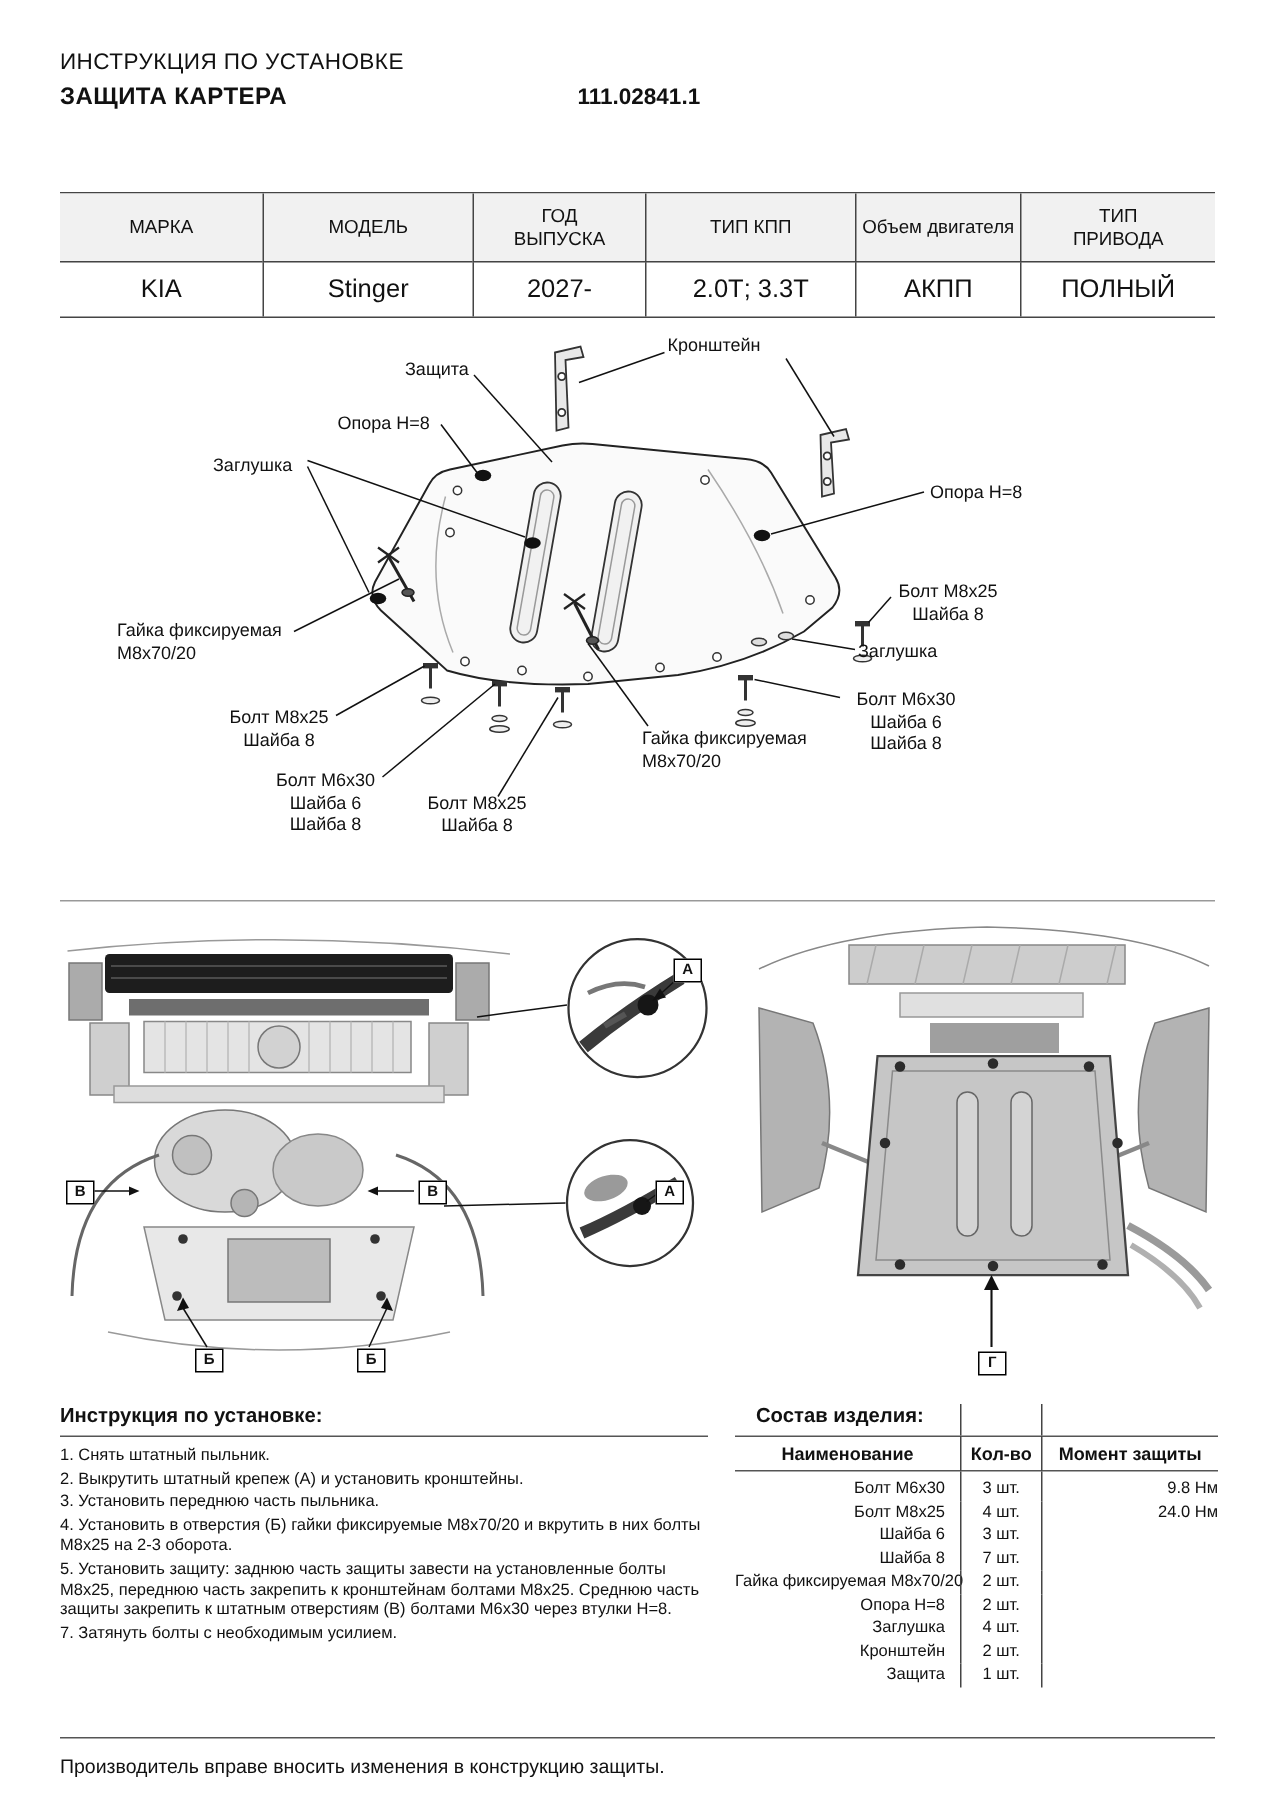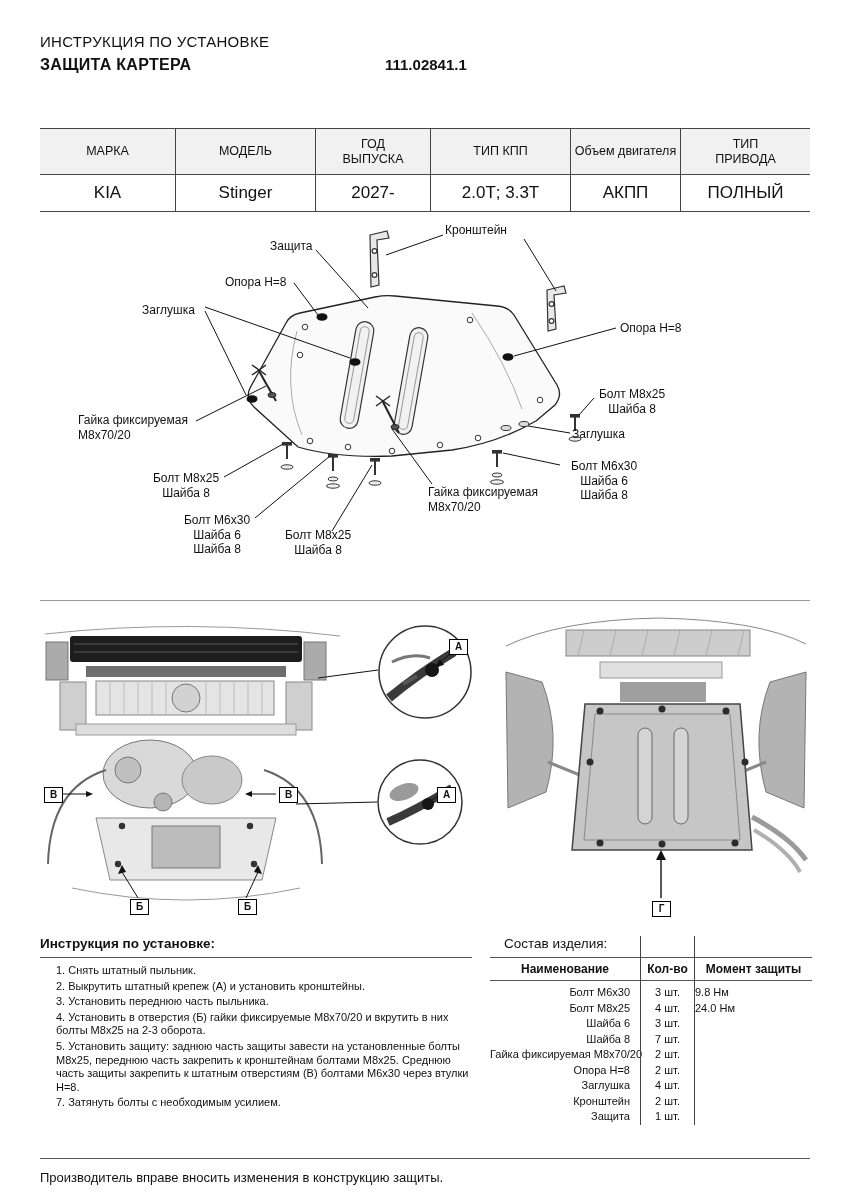--- a/index.html
+++ b/index.html
@@ -33,32 +33,32 @@
   .figures{position:absolute;left:0;top:612px;width:849px;height:320px;}
   .figures svg{position:absolute;left:0;top:0;}
   .marker{position:absolute;width:17px;height:14px;border:1px solid #000;background:#fff;
           font-size:10px;font-weight:bold;display:flex;align-items:center;justify-content:center;
           line-height:1;z-index:2;}
 
   
   .install{position:absolute;left:40px;top:936px;width:432px;}
   .sec-title{font-weight:bold;font-size:13.5px;padding-bottom:6px;}
   .rule{border-top:1px solid #555;margin-bottom:6px;}
-  .step{font-size:11px;line-height:13.6px;margin:0 0 2px 16px;}
+  .step{font-size:11px;line-height:13.6px;margin:0 0 2px 0;}
 
   
   .parts{position:absolute;left:490px;top:936px;width:322px;}
   .parts-grid{display:grid;grid-template-columns:150px 54px 118px;}
-  .pt-title{font-weight:normal;font-size:13.5px;padding:0 0 6px 14px;}
+  .pt-title{font-weight:bold;font-size:13.5px;padding:0 0 6px 14px;}
   .pt-sp{min-height:10px;}
   .ph{border-top:1px solid #555;border-bottom:1px solid #555;font-weight:bold;font-size:12px;
       text-align:center;padding:4px 0;}
   .pn{font-size:11px;line-height:15.5px;text-align:right;padding-right:10px;white-space:nowrap;}
   .pq{font-size:11px;line-height:15.5px;text-align:center;}
-  .pt{font-size:11px;line-height:15.5px;text-align:left;}
+  .pt{font-size:11px;line-height:15.5px;text-align:right;}
   .parts-grid .body-first{padding-top:4px;}
 
   
   .footer-rule{position:absolute;left:40px;top:1158px;width:770px;border-top:1px solid #555;}
   .footer-note{position:absolute;left:40px;top:1170px;font-size:13px;}
 </style>
 </head>
 <body>
 
 <div class="page">

